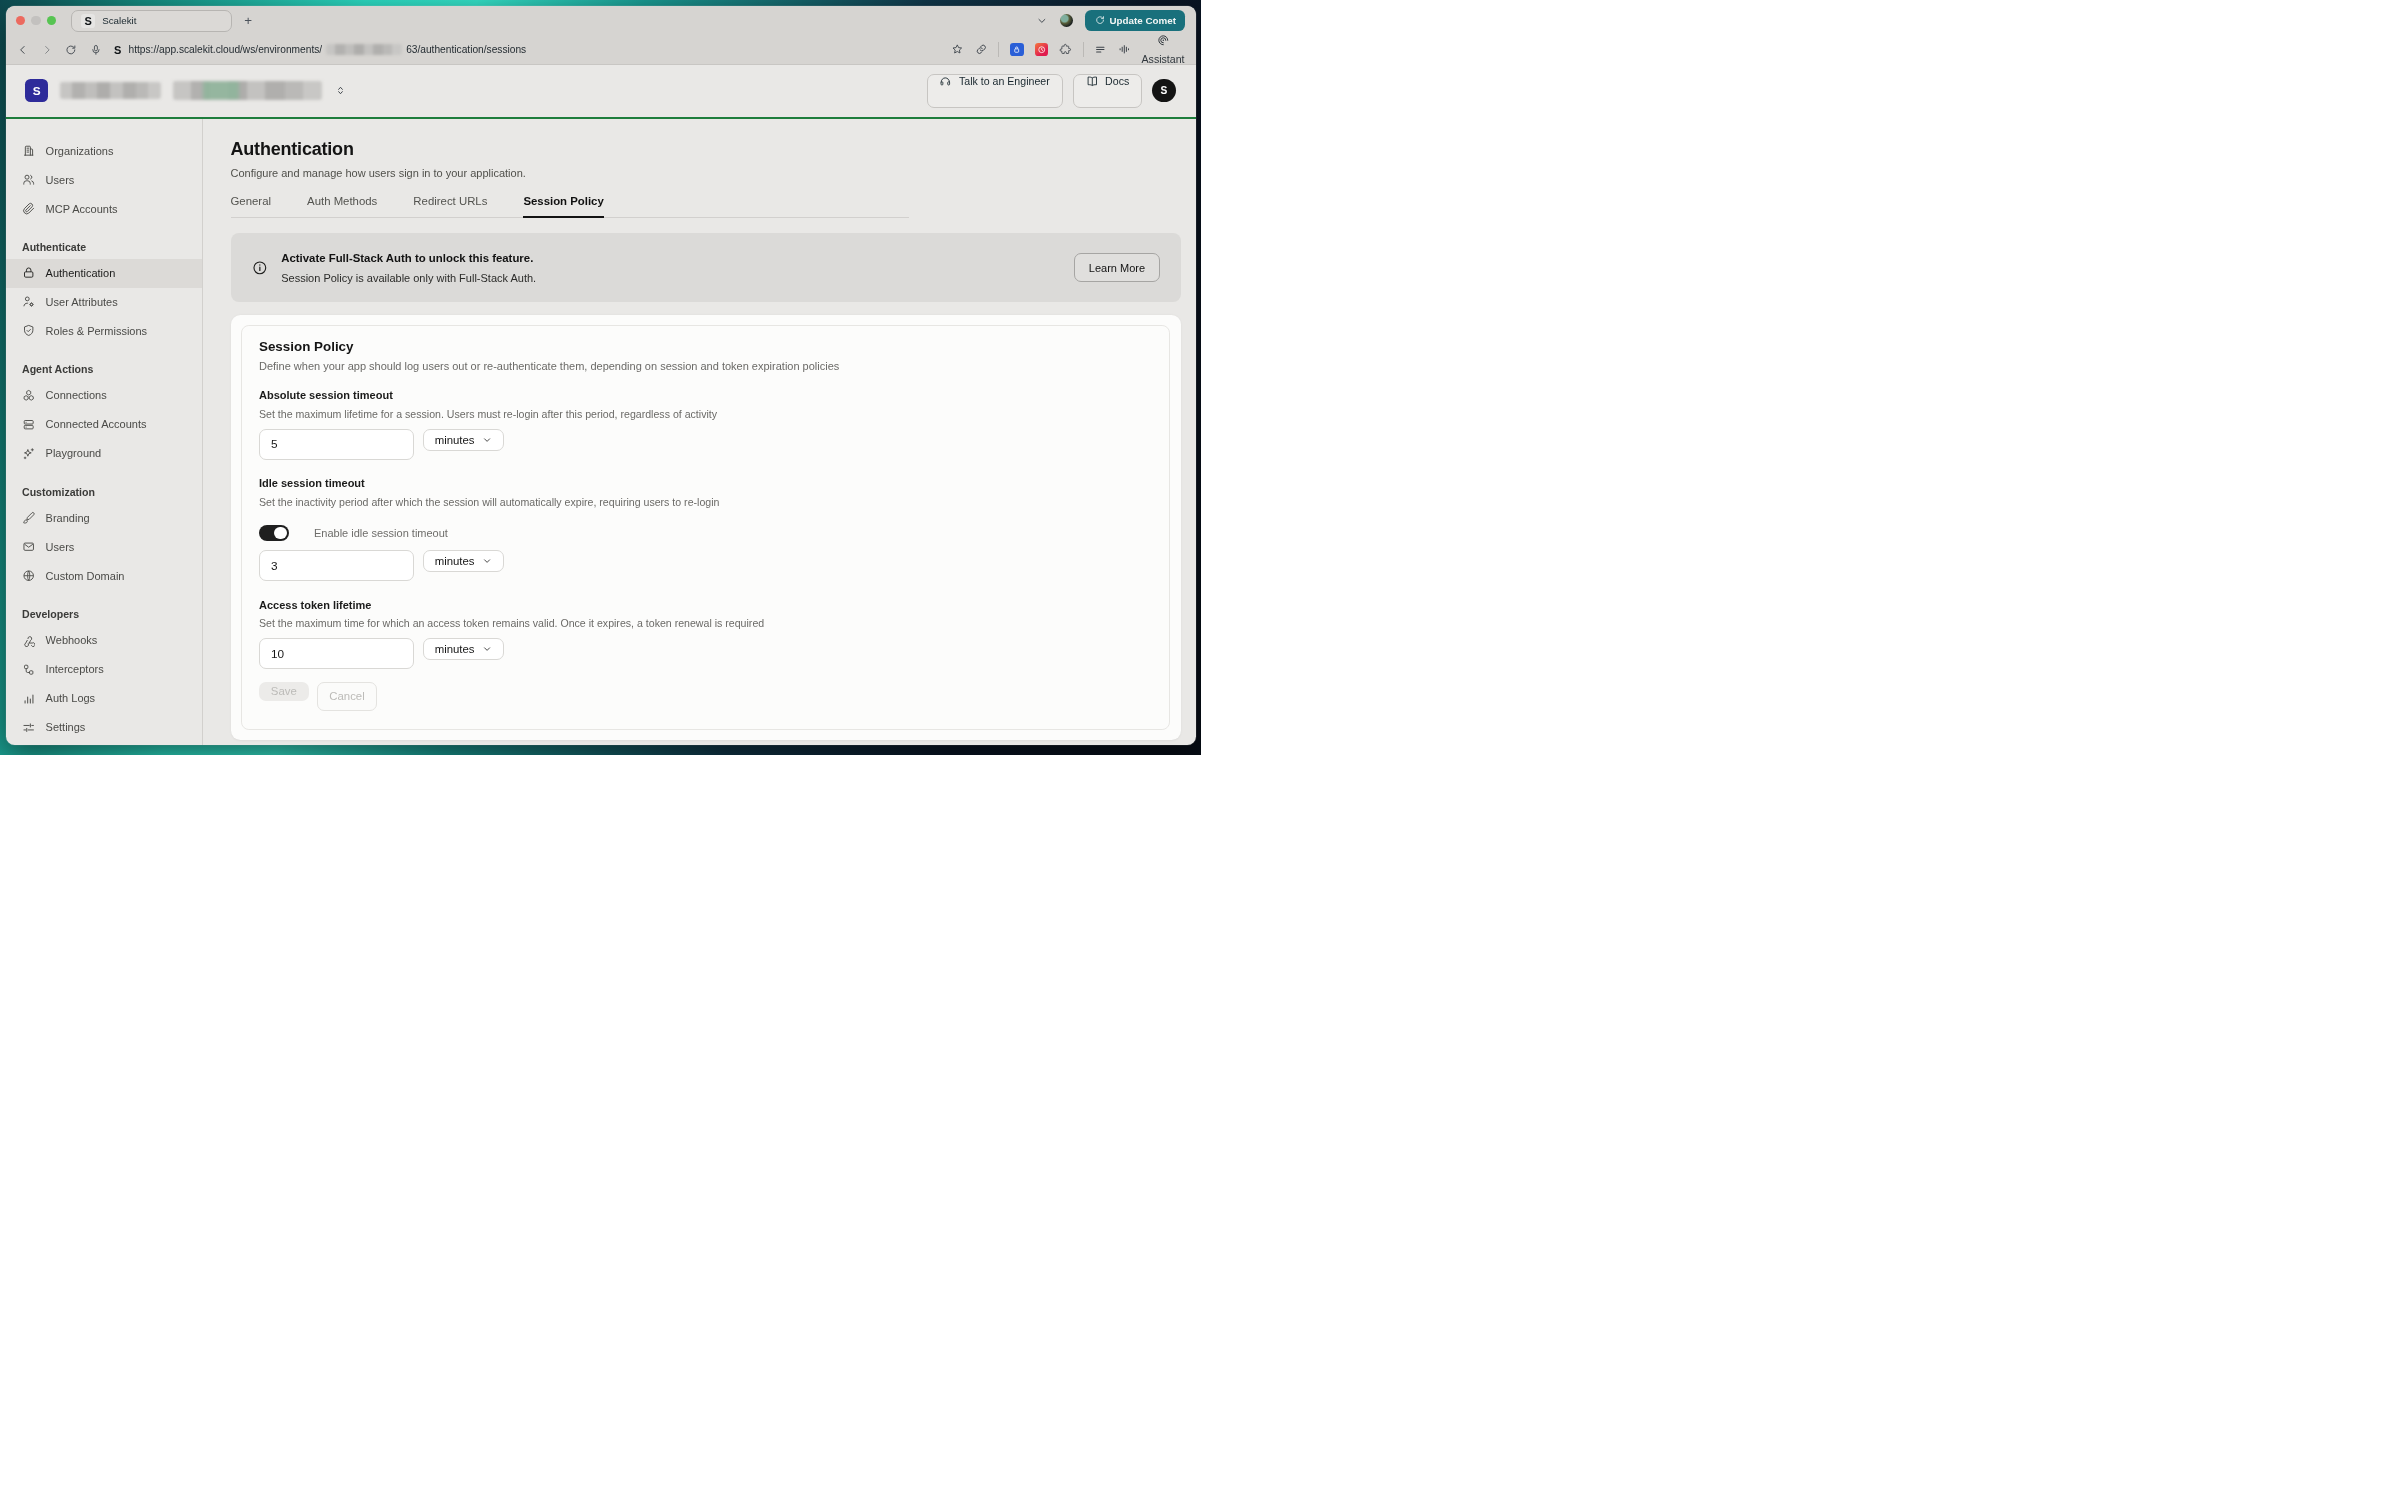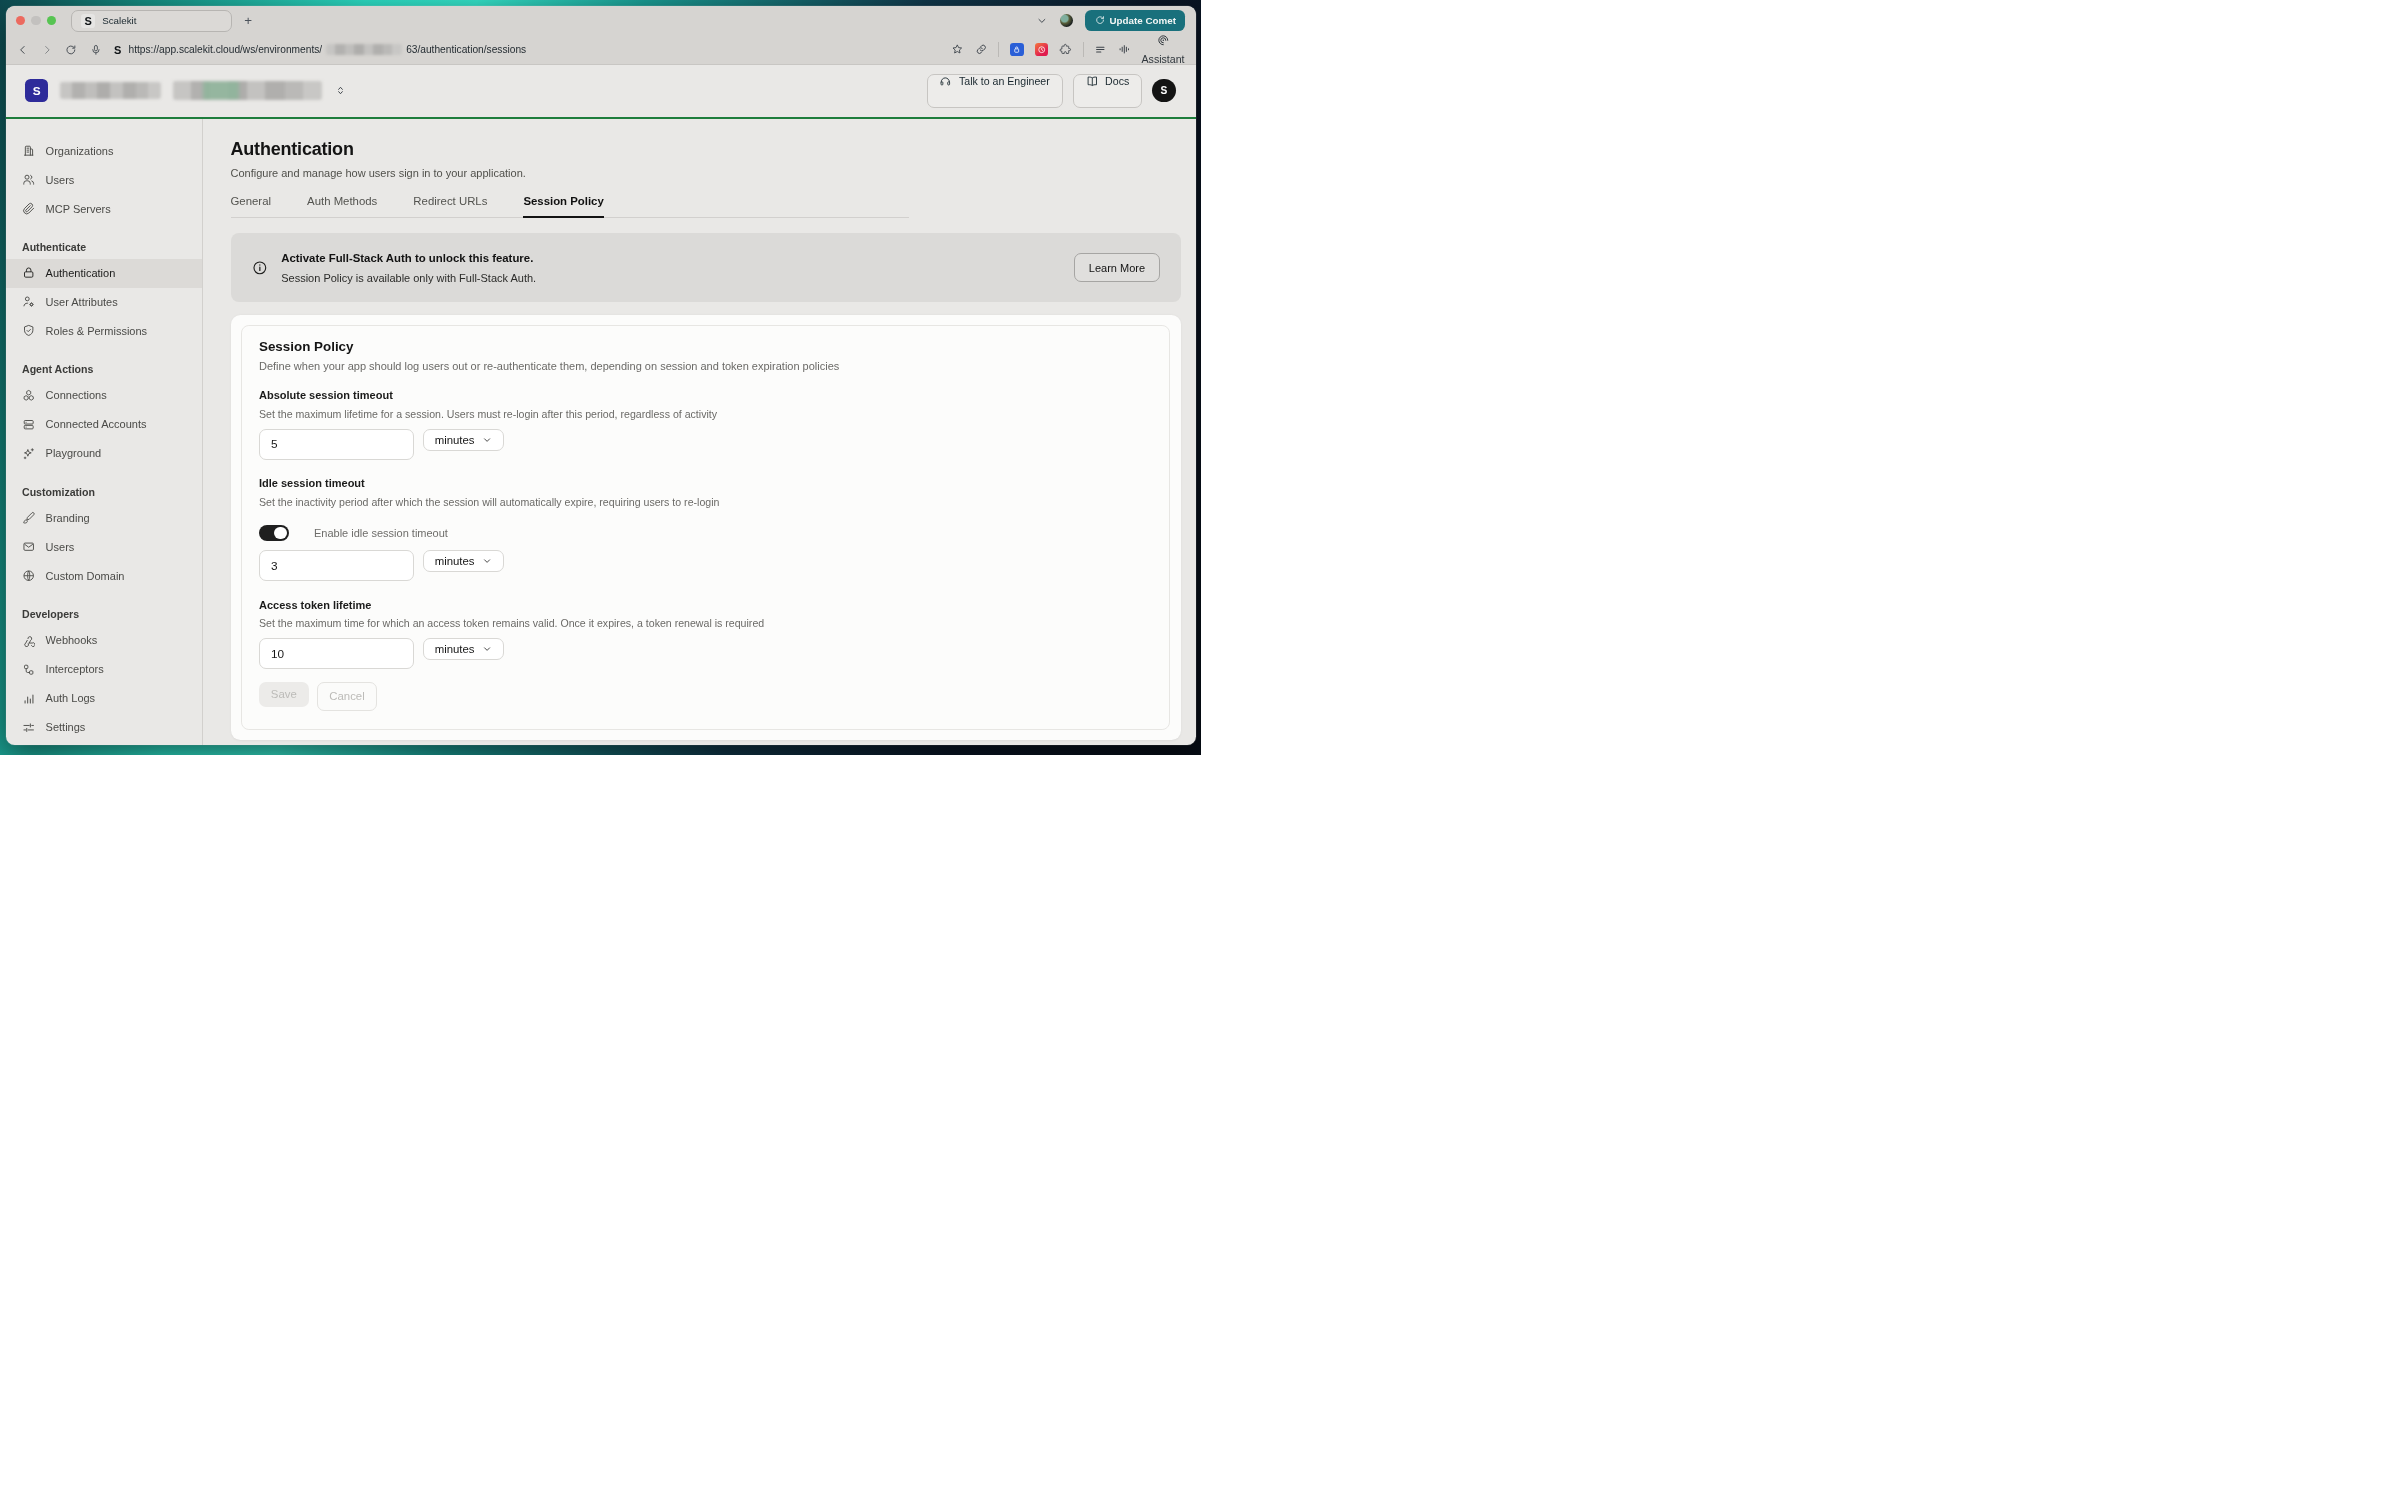--- a/index.html
+++ b/index.html
@@ -81,21 +81,21 @@
   .fgroup-desc { margin-top:6.3px; font-size:10.6px; color:#6b6a67; }
   .frow { margin-top:9.4px; display:flex; gap:8.7px; }
   .num-input { width:155px; height:31px; border:0.8px solid #d9d8d5; border-radius:7px; background:#fff; padding:0 11px; font-size:11.8px; color:#181818; outline:none; }
   .unit-select { height:22px; border:0.8px solid #d9d8d5; border-radius:7px; background:#fff; display:flex; align-items:center; gap:7px; padding:0 11px; font-size:11.4px; color:#161616; }
   .unit-select svg { color:#2a2a2a; }
   .togglerow { margin-top:17px; display:flex; align-items:center; gap:25px; }
   .toggle { width:30px; height:16.5px; border-radius:8.7px; background:#1f1f1f; position:relative; flex:none; }
   .toggle-knob { position:absolute; top:2px; right:2.4px; width:12.6px; height:12.6px; border-radius:50%; background:#fff; }
   .toggle-label { font-size:11px; color:#6e6d6a; }
   .actions { margin-top:12.6px; display:flex; gap:8.7px; }
-  .save-btn { height:25px; padding:0 11.8px; border:none; border-radius:7px; background:#ecebe9; color:#bcbbb8; font-size:11.4px; font-weight:500; }
+  .save-btn { height:19px; padding:0 11.8px; border:none; border-radius:7px; background:#ecebe9; color:#bcbbb8; font-size:11.4px; font-weight:500; }
   .cancel-btn { height:29px; padding:0 11px; border:0.8px solid #e4e3e0; border-radius:7px; background:#fbfbfa; color:#bcbbb8; font-size:11.4px; font-weight:500; }
   svg { display:block; }
 </style>
 </head>
 <body>
 
 <svg width="0" height="0" style="position:absolute">
   <defs>
     <g id="i-org">
         <path d="M6 20V5.5A1.5 1.5 0 0 1 7.5 4h6A1.5 1.5 0 0 1 15 5.5V20M15 9h2.5A1.5 1.5 0 0 1 19 10.5V20M4.5 20h15M9 7.5h3M9 11h3M9 14.5h3" fill="none" stroke="currentColor" stroke-width="1.7" stroke-linecap="round" stroke-linejoin="round"></path>
@@ -379,21 +379,21 @@
         <div class="sitem">
             <svg width="13.4" height="13.4" viewBox="0 0 24 24">
               <use href="#i-users"></use>
             </svg>
             <span>Users</span>
           </div>
         <div class="sitem">
             <svg width="13.4" height="13.4" viewBox="0 0 24 24">
               <use href="#i-mcp"></use>
             </svg>
-            <span>MCP Servers</span>
+            <span>MCP Accounts</span>
           </div>
         <div class="ssection">Authenticate</div>
         <div class="sitem active">
             <svg width="13.4" height="13.4" viewBox="0 0 24 24">
               <use href="#i-lock"></use>
             </svg>
             <span>Authentication</span>
           </div>
         <div class="sitem">
             <svg width="13.4" height="13.4" viewBox="0 0 24 24">

